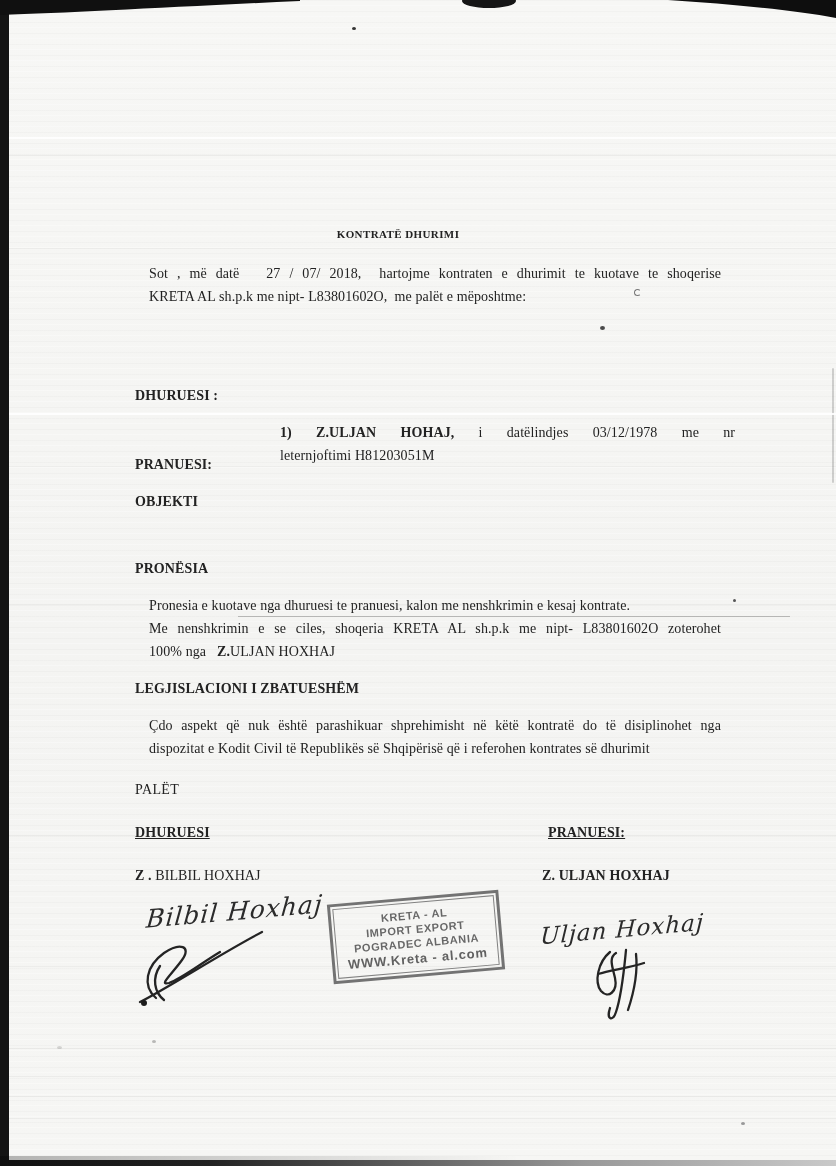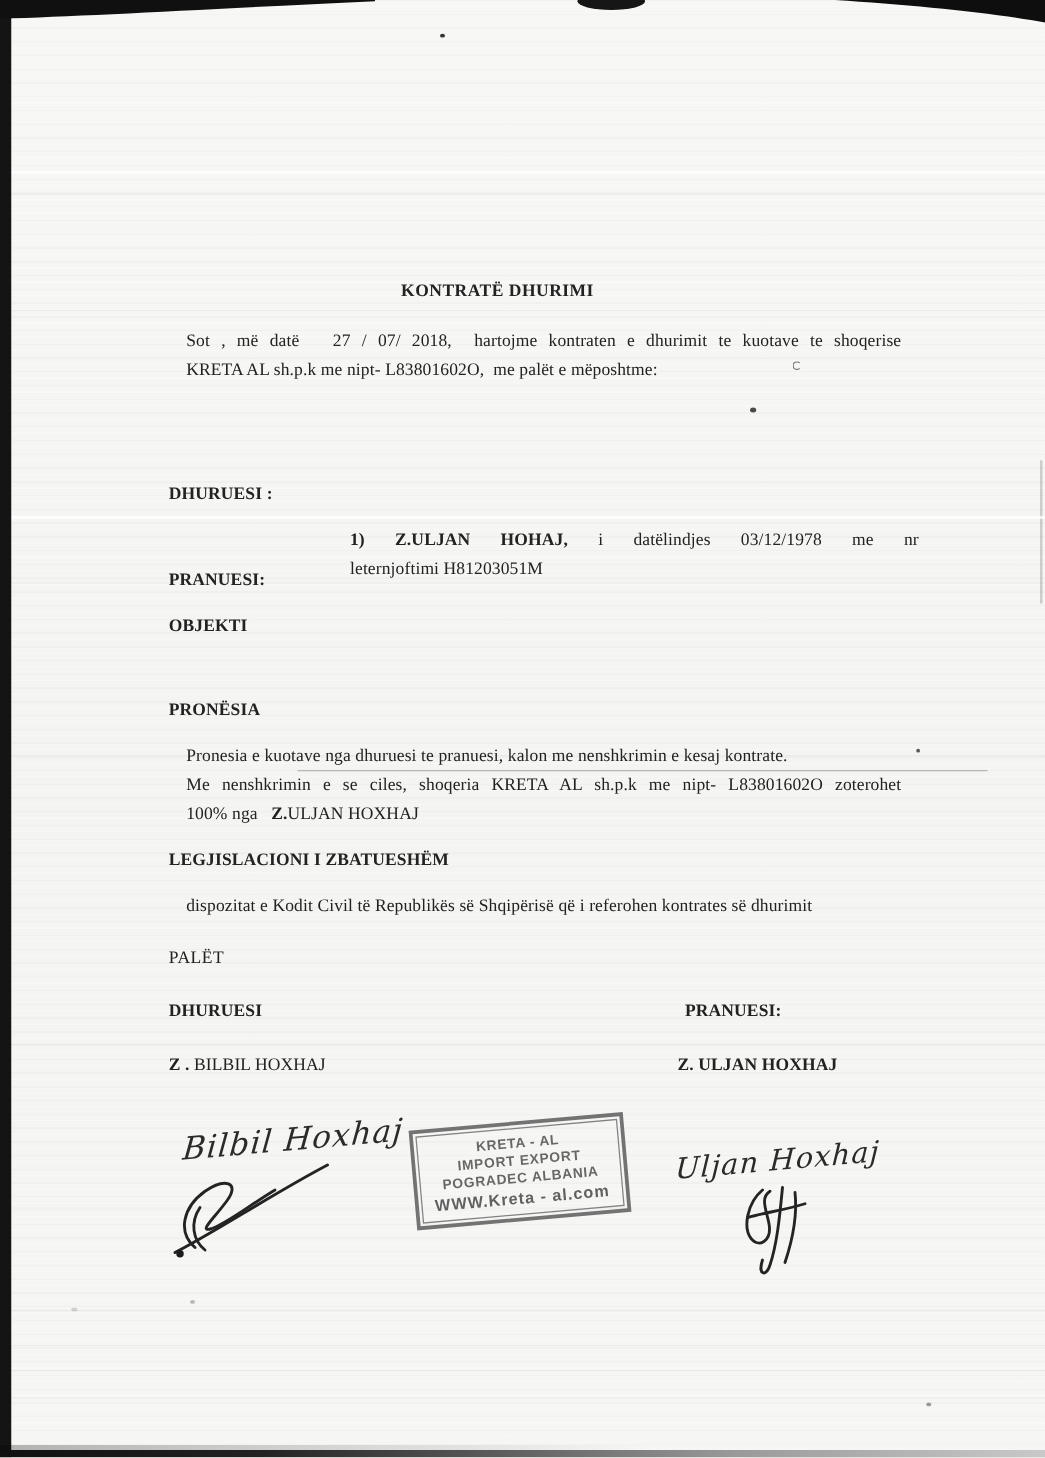--- a/index.html
+++ b/index.html
@@ -20,34 +20,34 @@
       rgba(0,0,0,0.018) 0px, rgba(0,0,0,0.018) 1px,
       transparent 1px, transparent 5px,
       rgba(255,255,255,0.30) 5px, rgba(255,255,255,0.30) 6px,
       transparent 6px, transparent 11px);
   }
 
   .doc { position: absolute; left: 135px; top: 224px; width: 600px; z-index: 2;
          font-size: 14px; line-height: 23px; letter-spacing: 0.1px; }
   .b { font-weight: bold; }
   .jl { text-align: justify; text-align-last: justify; }
-  .title { font-size: 14px; font-weight: bold; text-align: center;
+  .title { font-size: 11px; font-weight: bold; text-align: center;
            margin: 0 74px 18px 0; letter-spacing: 0.4px; line-height: 20px; }
   .para { margin: 14px; }
   .clause { display: flex; margin-top: 44px; }
   .clause.second { margin-top: 14px; }
   .clause .lbl { width: 145px; flex: 0 0 145px; font-weight: bold; margin-top: 32px; }
   .clause .cnt { flex: 1; }
   .h { font-weight: bold; margin-top: 14px; }
   .h.gap-big { margin-top: 44px; }
   .h.gap-mid { margin-top: 13px; }
   .palet-h { font-weight: normal; text-align: left; margin: 18px 94px 0 0;
              letter-spacing: 0.4px; }
   .two-col { display: grid; grid-template-columns: 407px 1fr; }
-  .roles { margin-top: 20px; }
+  .roles { margin-top: 20px; text-decoration: underline; }
   .names { margin-top: 20px; }
   .role-right { padding-left: 6px; }
 
   
   .hand {
     position: absolute; z-index: 3;
     font-family: "DejaVu Serif", serif; font-style: italic;
     color: #2b2b2b; white-space: nowrap;
   }
   .hand-left { left: 146px; top: 897px; font-size: 25px;
@@ -115,20 +115,21 @@
 
     <div class="h gap-big">PRONËSIA</div>
     <div class="para">
       <div>Pronesia e kuotave nga dhuruesi te pranuesi, kalon me nenshkrimin e kesaj kontrate.</div>
       <div class="jl">Me nenshkrimin e se ciles, shoqeria KRETA AL sh.p.k me nipt- L83801602O zoterohet</div>
       <div><span>100% nga&nbsp;&nbsp; </span><span class="b">Z.</span><span>ULJAN HOXHAJ</span></div>
     </div>
 
     <div class="h gap-mid">LEGJISLACIONI I ZBATUESHËM</div>
     <div class="para">
+      <div class="jl">Çdo aspekt që nuk është parashikuar shprehimisht në këtë kontratë do të disiplinohet nga</div>
       <div>dispozitat e Kodit Civil të Republikës së Shqipërisë që i referohen kontrates së dhurimit</div>
     </div>
 
     <div class="palet-h">PALËT</div>
 
     <div class="two-col roles">
       <div class="b">DHURUESI</div>
       <div class="b role-right">PRANUESI:</div>
     </div>
 

